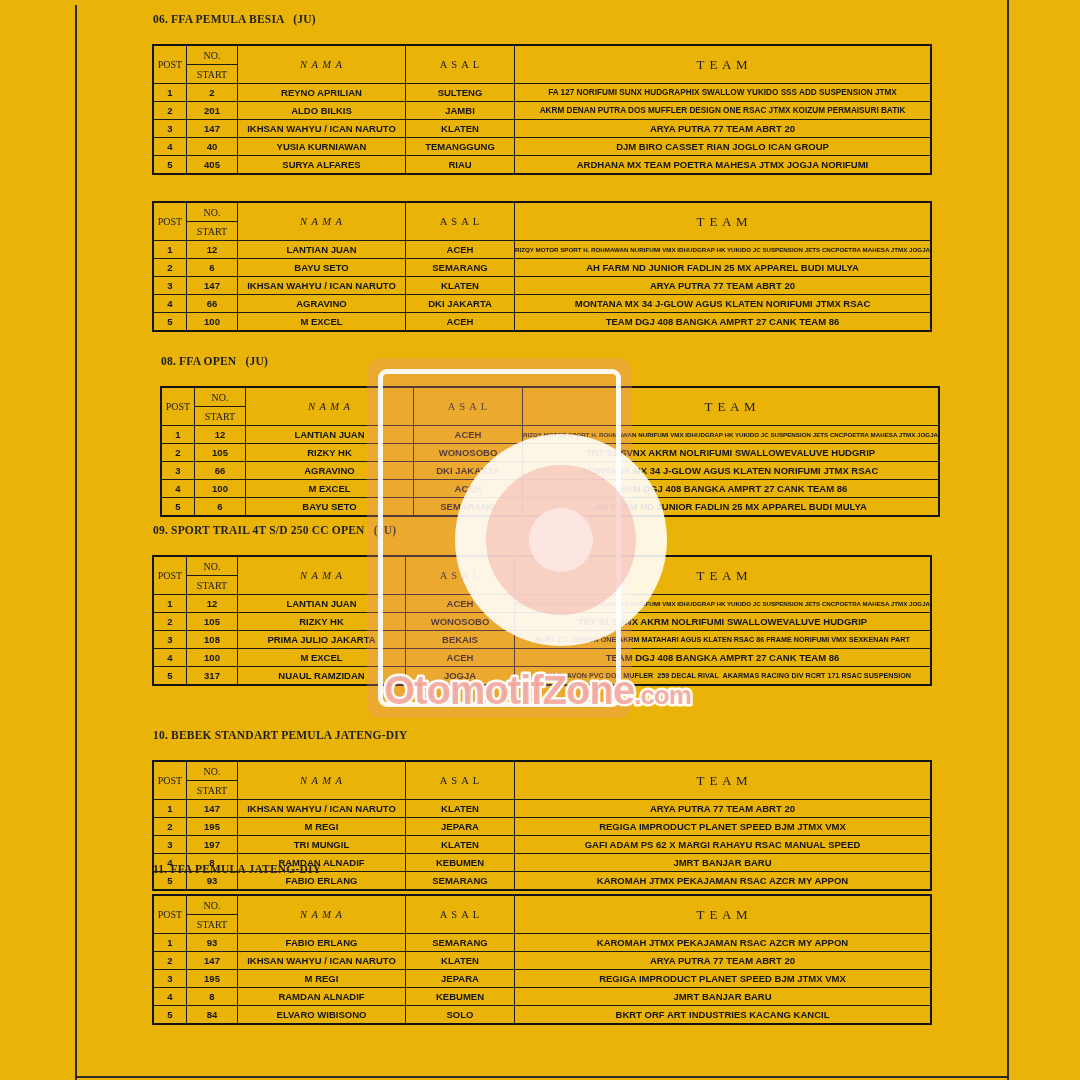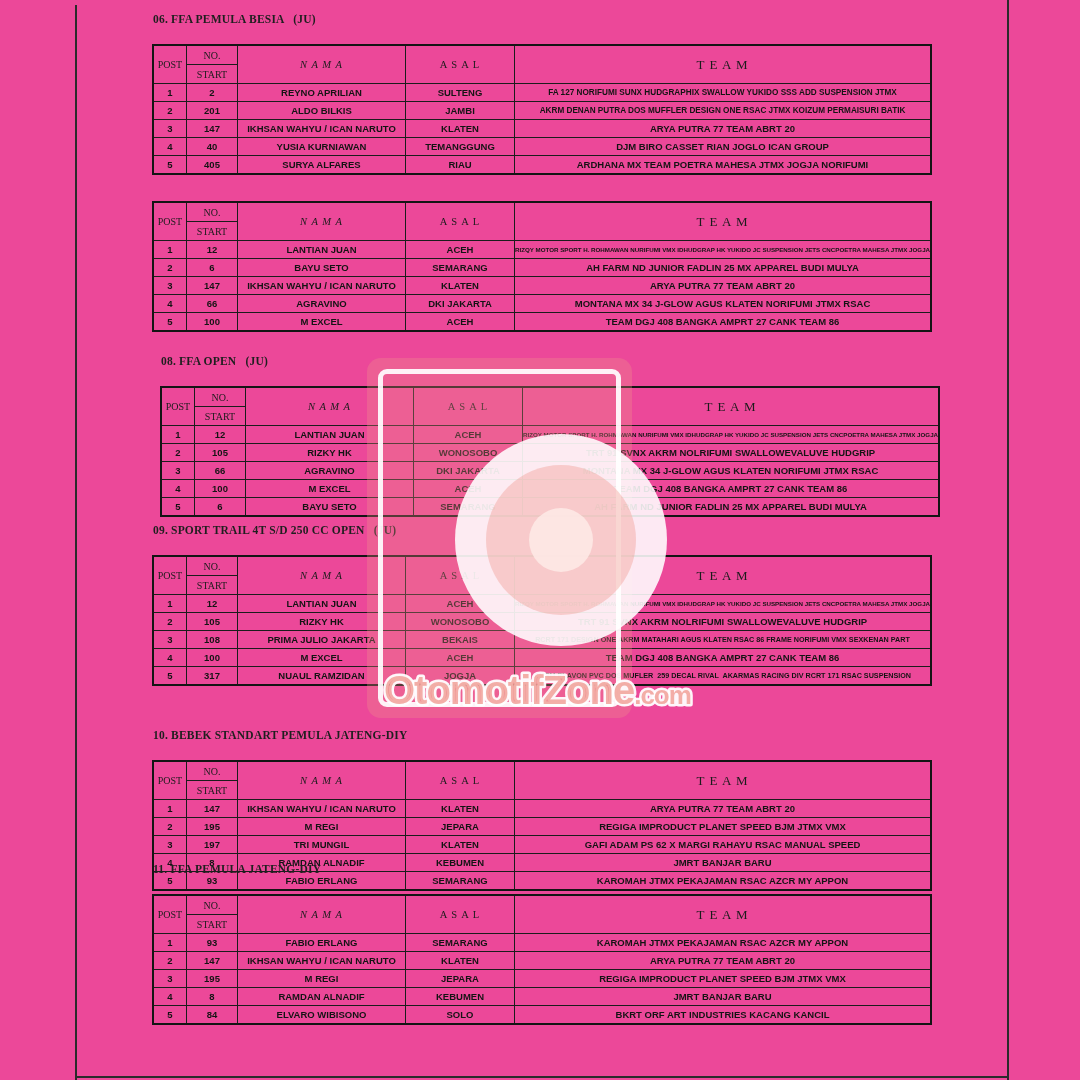--- a/index.html
+++ b/index.html
@@ -1,20 +1,20 @@
 <!DOCTYPE html>
 <html><head>
 <meta charset="utf-8">
 <style>
   html,body{margin:0;padding:0;}
   body{
     width:1080px;height:1080px;background:#ffffff;position:relative;
     font-family:"Liberation Sans",sans-serif;overflow:hidden;
   }
-  .page{position:absolute;inset:0;background:#ec4899;}
+  .page{position:absolute;inset:0;background:#eab308;}
   .vline{position:absolute;width:1.5px;background:#2b2b2b;top:0;bottom:0;}
   .vline.left{left:75px;top:5px;}
   .vline.right{left:1007px;}
   .hline-bottom{position:absolute;left:75px;width:933px;top:1076px;height:1.7px;background:#2b2b2b;}
 
   
   .block{position:absolute;left:152px;width:780px;}
   .title{
     font-family:"Liberation Serif",serif;font-size:11.5px;font-weight:700;
     color:#1f1f1f;margin:0 0 0 1px;line-height:14px;letter-spacing:0.2px;white-space:pre;

